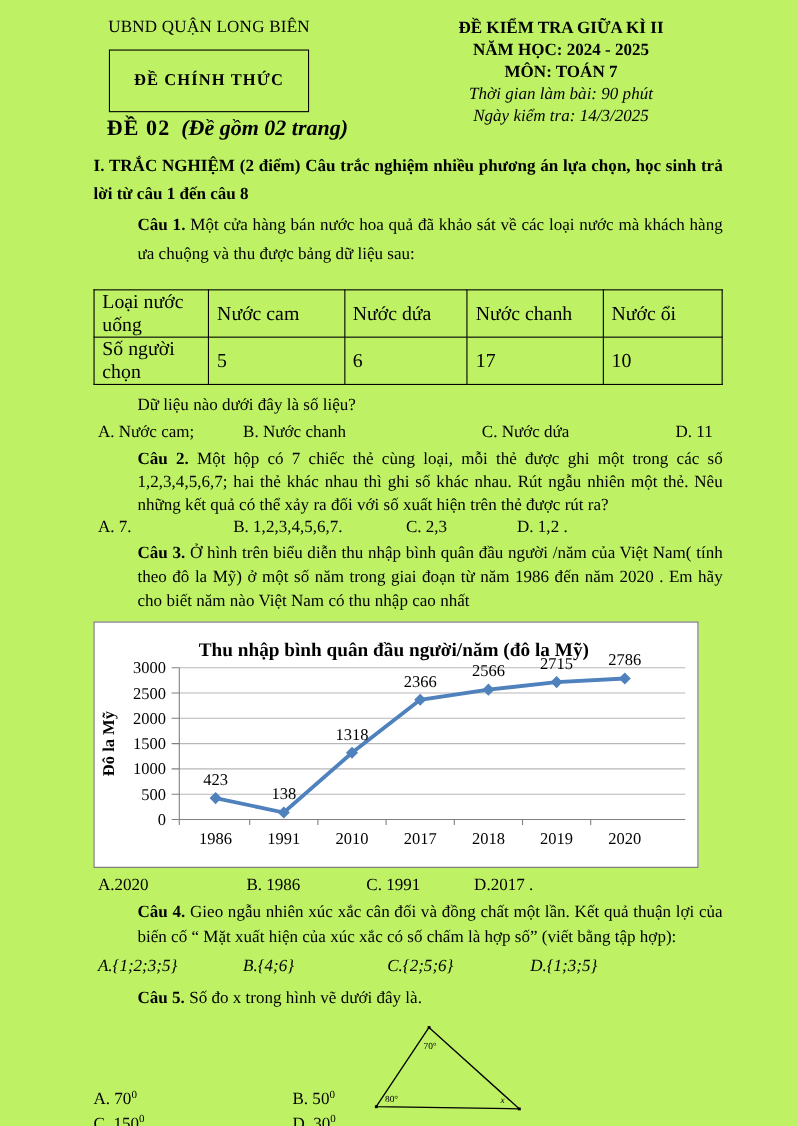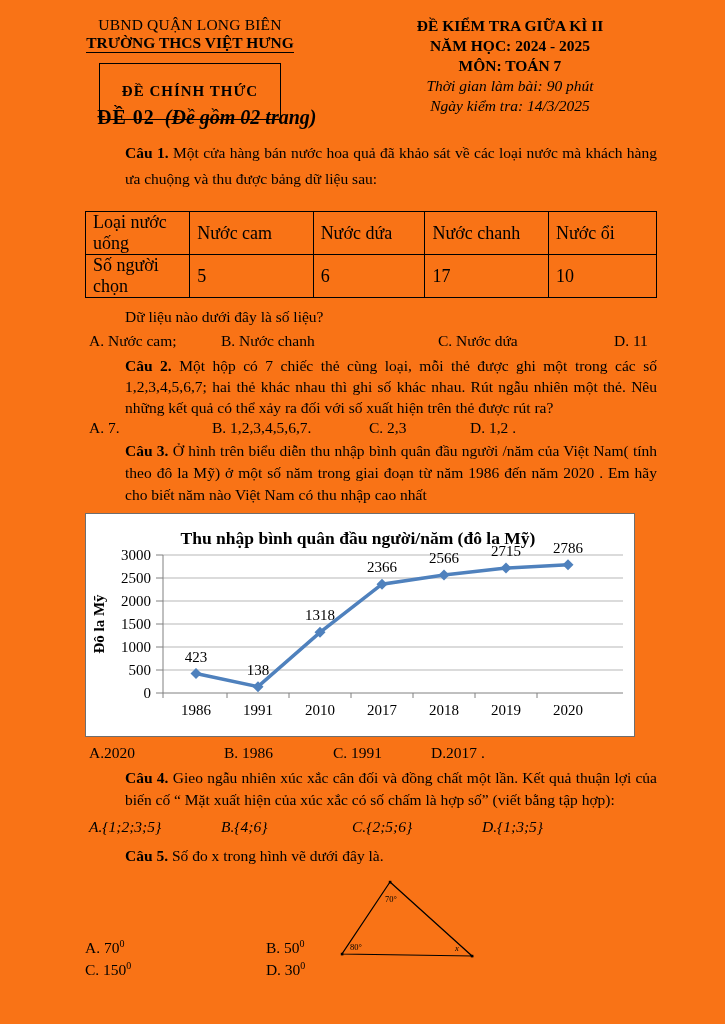--- a/index.html
+++ b/index.html
@@ -1,16 +1,16 @@
 <!DOCTYPE html>
 <html><head>
 <meta charset="utf-8">
 <style>
   html,body{margin:0;padding:0;background:#fff;}
-  .page{position:relative;width:725px;height:1024px;background:#f97316;color:#000;
+  .page{position:relative;width:725px;height:1024px;background:#bef264;color:#000;
         font-family:"Liberation Serif","DejaVu Serif",serif;overflow:hidden;}
   
   .hdr-left{position:absolute;left:40px;top:16px;width:300px;text-align:center;font-size:15.5px;}
   .hdr-left .l1{letter-spacing:.2px;}
   .hdr-left .l2{font-weight:bold;}
   .hdr-left .l2 span{border-bottom:1.5px solid #000;padding-bottom:1px;}
   .stamp-box{display:inline-block;margin-top:11px;border:1.6px solid #000;padding:19px 22px;
              font-weight:bold;font-size:15px;letter-spacing:1px;}
   .exam-code-line{position:absolute;left:97px;top:106px;font-size:20px;white-space:nowrap;}
   .exam-code-line b{letter-spacing:1px;}
@@ -48,37 +48,37 @@
   .optrow-a span,.optrow-b span{display:inline-block;}
   .w177{width:177px;}
 </style>
 </head>
 <body>
 
 <div class="page">
 
   <div class="hdr-left">
     <div class="l1">UBND QUẬN LONG BIÊN</div>
-    <div class="l2"><span>TRƯỜNG THCS VIỆT HƯNG</span></div>
     <div class="stamp-box">ĐỀ CHÍNH THỨC</div>
   </div>
   <div class="exam-code-line">
     <b>ĐỀ  02</b>&nbsp;
     <i>(Đề gồm 02 trang)</i>
   </div>
   <div class="hdr-right">
     <div class="b">ĐỀ KIỂM TRA GIỮA KÌ II</div>
     <div class="b">NĂM HỌC: 2024 - 2025</div>
     <div class="b">MÔN: TOÁN 7</div>
     <div class="i">Thời gian làm bài: 90 phút</div>
     <div class="i">Ngày kiểm tra: 14/3/2025</div>
   </div>
 
   <div class="main">
 
+    <p class="heading">I. TRẮC NGHIỆM (2 điểm) Câu trắc nghiệm nhiều phương án lựa chọn, học sinh trả lời từ câu 1 đến câu 8</p>
 
     <p class="para lh26 mt2"><b>Câu 1.</b> <span>Một cửa hàng bán nước hoa quả đã khảo sát về các loại nước mà khách hàng ưa chuộng và thu được bảng dữ liệu sau:</span></p>
 
     <table class="data">
       <tbody>
           <tr>
         <td style="width:95px">Loại nước uống</td>
         <td style="width:115px">Nước cam</td>
         <td style="width:103px">Nước dứa</td>
         <td style="width:115px">Nước chanh</td>

